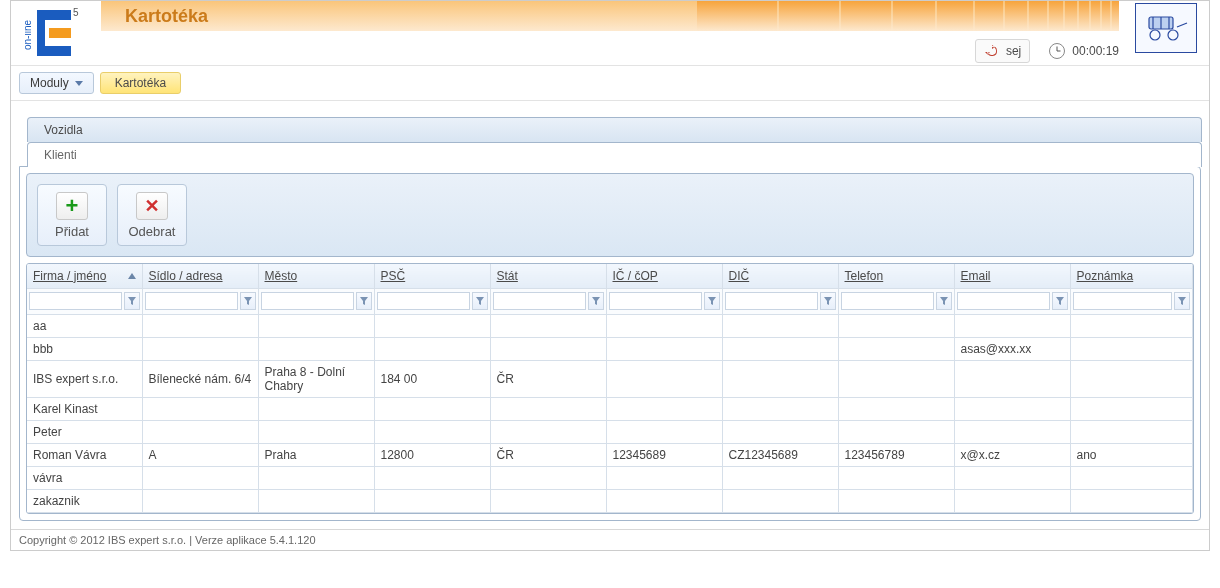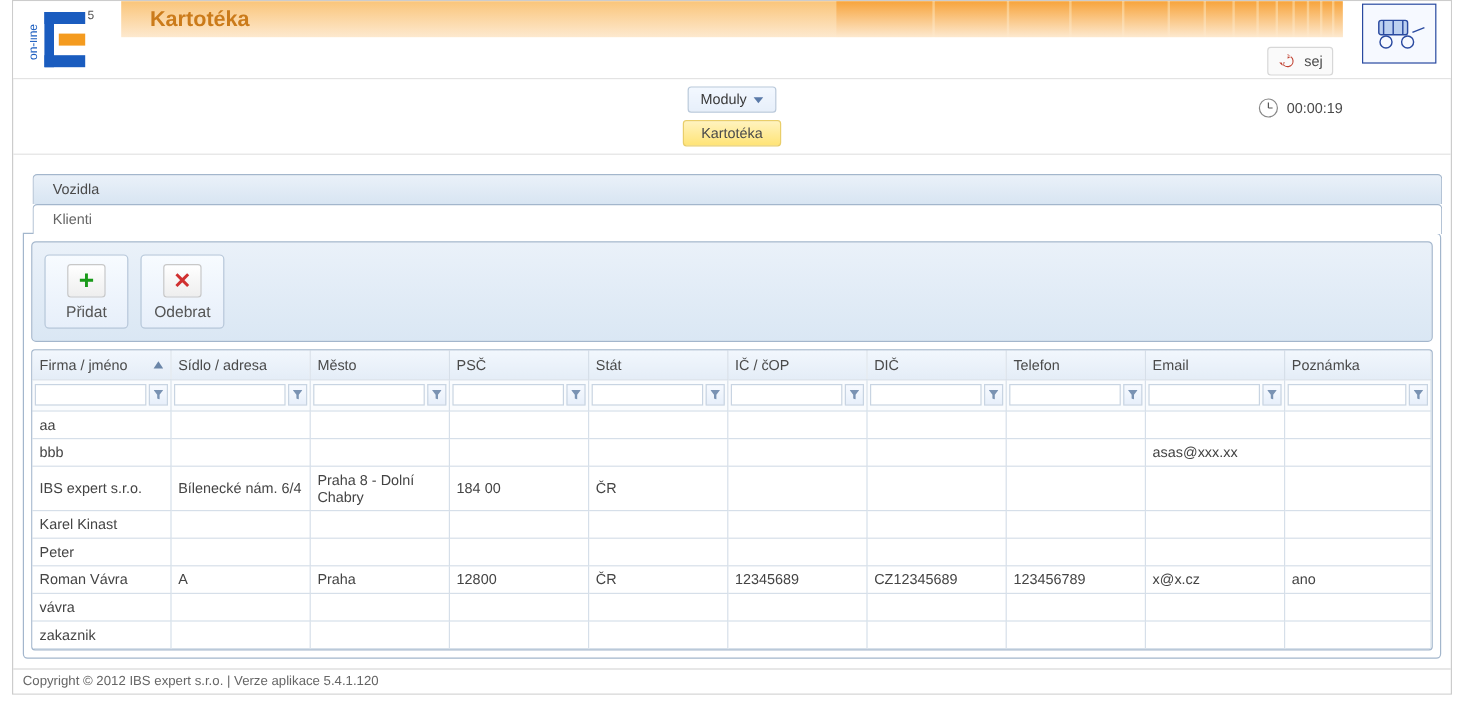--- a/index.html
+++ b/index.html
@@ -10,28 +10,28 @@
   .header { height: 64px; position: relative; background: #fff; }
   .logo { position: absolute; left: 8px; top: 0; width: 70px; height: 64px; display: flex; align-items: center; justify-content: center; }
   .logo svg { width: 58px; height: 58px; }
   .title-bar { position: absolute; left: 90px; top: 0; right: 90px; height: 30px; display: flex; align-items: center; }
   .title-bar .title-bg { position: absolute; left: 0; right: 0; top: 0; bottom: 0; background: linear-gradient(to bottom, #fac57a 0%, #fde9cf 100%); }
   .title-bar .title { position: relative; font-size: 18px; font-weight: bold; color: #cb7b1a; padding-left: 24px; }
   .orange-stripes { position: absolute; right: 0; left: 500px; top: 0; bottom: 0; display: flex; justify-content: flex-end; gap: 2px; align-items: flex-start; overflow: hidden; }
   .stripe { height: 30px; background: linear-gradient(to bottom, #f7a43c 0%, #fde9cf 100%); }
   .carriage-icon { position: absolute; right: 12px; top: 2px; width: 62px; height: 50px; border: 1px solid #2a4aa0; background: #f6f9ff; display: flex; align-items: center; justify-content: center; }
   .carriage-icon svg { width: 46px; height: 30px; }
-  .status-row { position: absolute; right: 90px; top: 38px; display: flex; align-items: center; gap: 18px; flex-direction: column; }
+  .status-row { position: absolute; right: 90px; top: 38px; display: flex; gap: 18px; }
   .status-box { border: 1px solid #d7d7d7; border-radius: 3px; padding: 3px 8px; display: flex; align-items: center; gap: 6px; background: #fafafa; }
   .status-box .ico { width: 16px; height: 16px; display: flex; align-items: center; justify-content: center; }
   .clock-display { display: flex; align-items: center; gap: 6px; }
   .clock-display .ico { width: 18px; height: 18px; }
 
   
-  .menu-bar { border-top: 1px solid #e3e3e3; border-bottom: 1px solid #e3e3e3; padding: 6px 8px; display: flex; gap: 6px; align-items: center; flex-direction: column; }
+  .menu-bar { border-top: 1px solid #e3e3e3; border-bottom: 1px solid #e3e3e3; padding: 6px 8px; display: flex; gap: 6px; align-items: center; }
   .menu-button { border: 1px solid #b8c8da; background: linear-gradient(#f3f8ff,#e7effa); border-radius: 3px; padding: 3px 10px; display: flex; align-items: center; gap: 4px; cursor: pointer; color: #3a3a3a; }
   .menu-button .tri { width: 0; height: 0; border-left: 4px solid transparent; border-right: 4px solid transparent; border-top: 5px solid #5a7aa8; margin-left: 2px; }
   .menu-crumb { border: 1px solid #e9ce6a; background: linear-gradient(#fff3bf,#ffe477); border-radius: 3px; padding: 3px 14px; cursor: pointer; }
 
   
   .main { padding: 16px 8px 8px; }
   .tabs { display: flex; gap: 0; margin-left: 8px; flex-direction: column; }
   .tab { border: 1px solid #a3b6cc; border-bottom: none; padding: 5px 16px; font-size: 12px; cursor: pointer; background: linear-gradient(#eaf1f9,#d8e5f2); border-top-left-radius: 4px; border-top-right-radius: 4px; margin-right: -1px; position: relative; }
   .tab.active { background: #fff; z-index: 2; color: #666; }
   .panel { border: 1px solid #a3b6cc; border-radius: 0 4px 4px 4px; margin-top: -1px; padding: 6px; }
@@ -40,21 +40,21 @@
   .tool-btn { width: 70px; height: 62px; border: 1px solid #b8c8da; border-radius: 4px; background: linear-gradient(#f7fbff,#e7effa); display: flex; flex-direction: column; align-items: center; justify-content: center; cursor: pointer; gap: 4px; }
   .tool-btn .ico-wrap { width: 32px; height: 28px; border: 1px solid #c8c8c8; border-radius: 3px; background: linear-gradient(#fff,#eee); display: flex; align-items: center; justify-content: center; }
   .tool-btn .lbl { font-size: 13px; color: #555; }
   .plus-ico { color: #1a9a1a; font-size: 22px; font-weight: bold; line-height: 1; }
   .x-ico { color: #d03030; font-size: 18px; font-weight: bold; line-height: 1; }
 
   
   .grid { border: 1px solid #a3b6cc; border-radius: 3px; margin-top: 6px; overflow: hidden; }
   table { width: 100%; border-collapse: collapse; table-layout: fixed; }
   th, td { border-right: 1px solid #d6dfe9; border-bottom: 1px solid #d6dfe9; padding: 4px 6px; text-align: left; font-weight: normal; vertical-align: middle; font-size: 12px; overflow: hidden; }
-  th { background: linear-gradient(#f2f7fd,#e4edf7); height: 24px; cursor: pointer; white-space: nowrap; }
+  th { background: linear-gradient(#f2f7fd,#e4edf7); height: 24px; cursor: pointer; white-space: nowrap; text-decoration: underline; }
   th .sort-arrow { float: right; width: 0; height: 0; border-left: 4px solid transparent; border-right: 4px solid transparent; border-bottom: 6px solid #6b86a8; margin-top: 4px; }
   .filter-row td { padding: 2px; background: #fafcfe; height: 26px; }
   .filter-row .fwrap { display: flex; gap: 2px; align-items: center; }
   .filter-row input { flex: 1; border: 1px solid #c8d4e2; height: 18px; padding: 1px 3px; font-size: 11px; min-width: 0; }
   .filter-btn { width: 16px; height: 18px; border: 1px solid #c8d4e2; background: linear-gradient(#f7faff,#e7effa); display: flex; align-items: center; justify-content: center; cursor: pointer; flex-shrink: 0; }
   .funnel { width: 8px; height: 8px; }
   tbody tr { height: 22px; }
   tbody tr:nth-child(odd) td { background: #fff; }
   tbody tr:nth-child(even) td { background: #fff; }
   tbody td { color: #444; }

